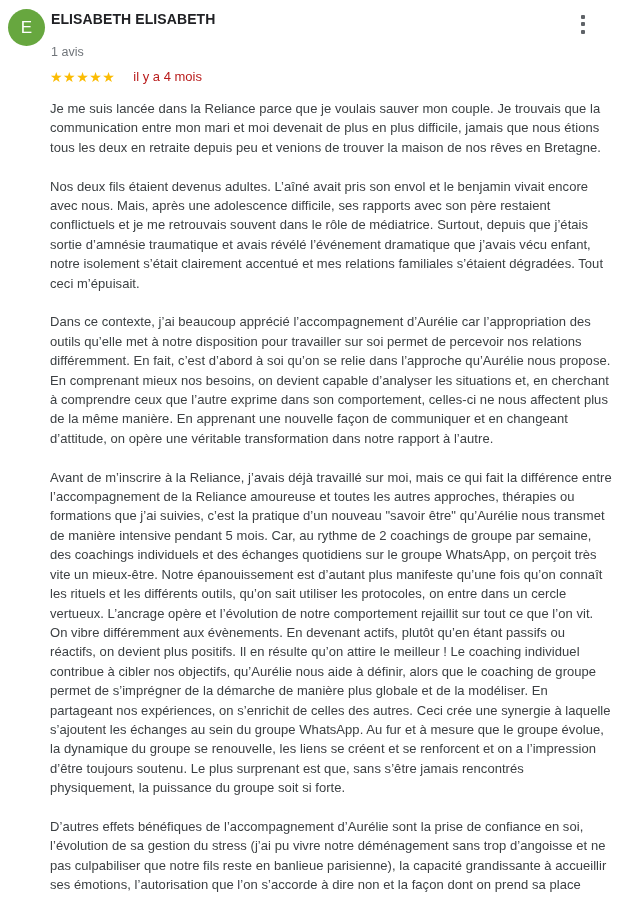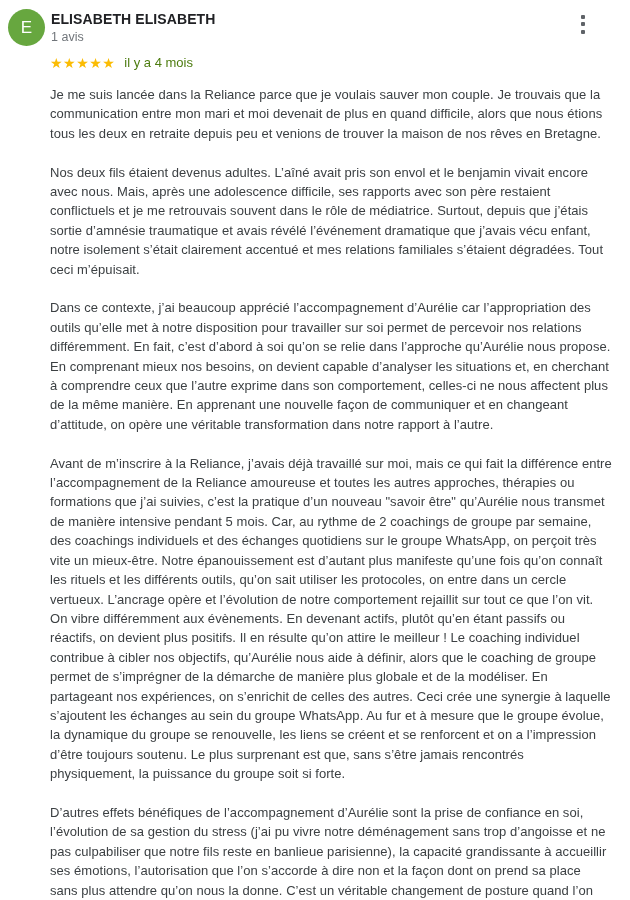--- a/index.html
+++ b/index.html
@@ -42,21 +42,21 @@
     font-weight: bold;
     color: #202124;
     line-height: 18px;
     letter-spacing: 0.1px;
     cursor: pointer;
   }
   .author-reviews {
     font-size: 12.5px;
     color: #70757a;
     line-height: 16px;
-    margin-top: 1px;
+    margin-top: 16px;
   }
   .menu-btn {
     position: absolute;
     top: 9px;
     right: 34px;
     width: 26px;
     height: 30px;
     background: none;
     border: none;
     padding: 0;
@@ -82,23 +82,23 @@
     display: flex;
     align-items: center;
   }
   .star {
     font-size: 14px;
     line-height: 14px;
     letter-spacing: -0.5px;
     margin-right: 1px;
   }
   .time {
-    margin-left: 9px;
+    margin-left: 18px;
     font-size: 13px;
-    color: #4d7c0f;
+    color: #b91c1c;
     line-height: 16px;
   }
   .review-body {
     margin: 0 0 0 42px;
     font-size: 13px;
     line-height: 19.4px;
     color: #3c4043;
     letter-spacing: 0.05px;
   }
   .review-body p {
@@ -133,20 +133,20 @@
         <span class="star" style="color: rgb(251, 188, 4);">★</span>
         <span class="star" style="color: rgb(251, 188, 4);">★</span>
         <span class="star" style="color: rgb(251, 188, 4);">★</span>
         <span class="star" style="color: rgb(251, 188, 4);">★</span>
         <span class="star" style="color: rgb(251, 188, 4);">★</span>
       </span>
     <span class="time">il y a 4 mois</span>
   </div>
 
   <div class="review-body">
-      <p>Je me suis lancée dans la Reliance parce que je voulais sauver mon couple. Je trouvais que la communication entre mon mari et moi devenait de plus en quand difficile, alors que nous étions tous les deux en retraite depuis peu et venions de trouver la maison de nos rêves en Bretagne.</p>
+      <p>Je me suis lancée dans la Reliance parce que je voulais sauver mon couple. Je trouvais que la communication entre mon mari et moi devenait de plus en plus difficile, jamais que nous étions tous les deux en retraite depuis peu et venions de trouver la maison de nos rêves en Bretagne.</p>
       <p>Nos deux fils étaient devenus adultes. L’aîné avait pris son envol et le benjamin vivait encore avec nous. Mais, après une adolescence difficile, ses rapports avec son père restaient conflictuels et je me retrouvais souvent dans le rôle de médiatrice. Surtout, depuis que j’étais sortie d’amnésie traumatique et avais révélé l’événement dramatique que j’avais vécu enfant, notre isolement s’était clairement accentué et mes relations familiales s’étaient dégradées. Tout ceci m’épuisait.</p>
       <p>Dans ce contexte, j’ai beaucoup apprécié l’accompagnement d’Aurélie car l’appropriation des outils qu’elle met à notre disposition pour travailler sur soi permet de percevoir nos relations différemment. En fait, c’est d’abord à soi qu’on se relie dans l’approche qu’Aurélie nous propose. En comprenant mieux nos besoins, on devient capable d’analyser les situations et, en cherchant à comprendre ceux que l’autre exprime dans son comportement, celles-ci ne nous affectent plus de la même manière. En apprenant une nouvelle façon de communiquer et en changeant d’attitude, on opère une véritable transformation dans notre rapport à l’autre.</p>
       <p>Avant de m’inscrire à la Reliance, j’avais déjà travaillé sur moi, mais ce qui fait la différence entre l’accompagnement de la Reliance amoureuse et toutes les autres approches, thérapies ou formations que j’ai suivies, c’est la pratique d’un nouveau "savoir être" qu’Aurélie nous transmet de manière intensive pendant 5 mois. Car, au rythme de 2 coachings de groupe par semaine, des coachings individuels et des échanges quotidiens sur le groupe WhatsApp, on perçoit très vite un mieux-être. Notre épanouissement est d’autant plus manifeste qu’une fois qu’on connaît les rituels et les différents outils, qu’on sait utiliser les protocoles, on entre dans un cercle vertueux. L’ancrage opère et l’évolution de notre comportement rejaillit sur tout ce que l’on vit. On vibre différemment aux évènements. En devenant actifs, plutôt qu’en étant passifs ou réactifs, on devient plus positifs. Il en résulte qu’on attire le meilleur ! Le coaching individuel contribue à cibler nos objectifs, qu’Aurélie nous aide à définir, alors que le coaching de groupe permet de s’imprégner de la démarche de manière plus globale et de la modéliser. En partageant nos expériences, on s’enrichit de celles des autres. Ceci crée une synergie à laquelle s’ajoutent les échanges au sein du groupe WhatsApp. Au fur et à mesure que le groupe évolue, la dynamique du groupe se renouvelle, les liens se créent et se renforcent et on a l’impression d’être toujours soutenu. Le plus surprenant est que, sans s’être jamais rencontrés physiquement, la puissance du groupe soit si forte.</p>
       <p>D’autres effets bénéfiques de l’accompagnement d’Aurélie sont la prise de confiance en soi, l’évolution de sa gestion du stress (j’ai pu vivre notre déménagement sans trop d’angoisse et ne pas culpabiliser que notre fils reste en banlieue parisienne), la capacité grandissante à accueillir ses émotions, l’autorisation que l’on s’accorde à dire non et la façon dont on prend sa place sans plus attendre qu’on nous la donne. C’est un véritable changement de posture quand l’on découvre qu’on peut rester aligné avec soi-même et ne plus subir la colère ou les paroles hostiles en apprenant à rassurer son enfant intérieur et à s’exprimer dans le respect de ses valeurs.</p>
     </div>
 
 </div>
 
 </body></html>

